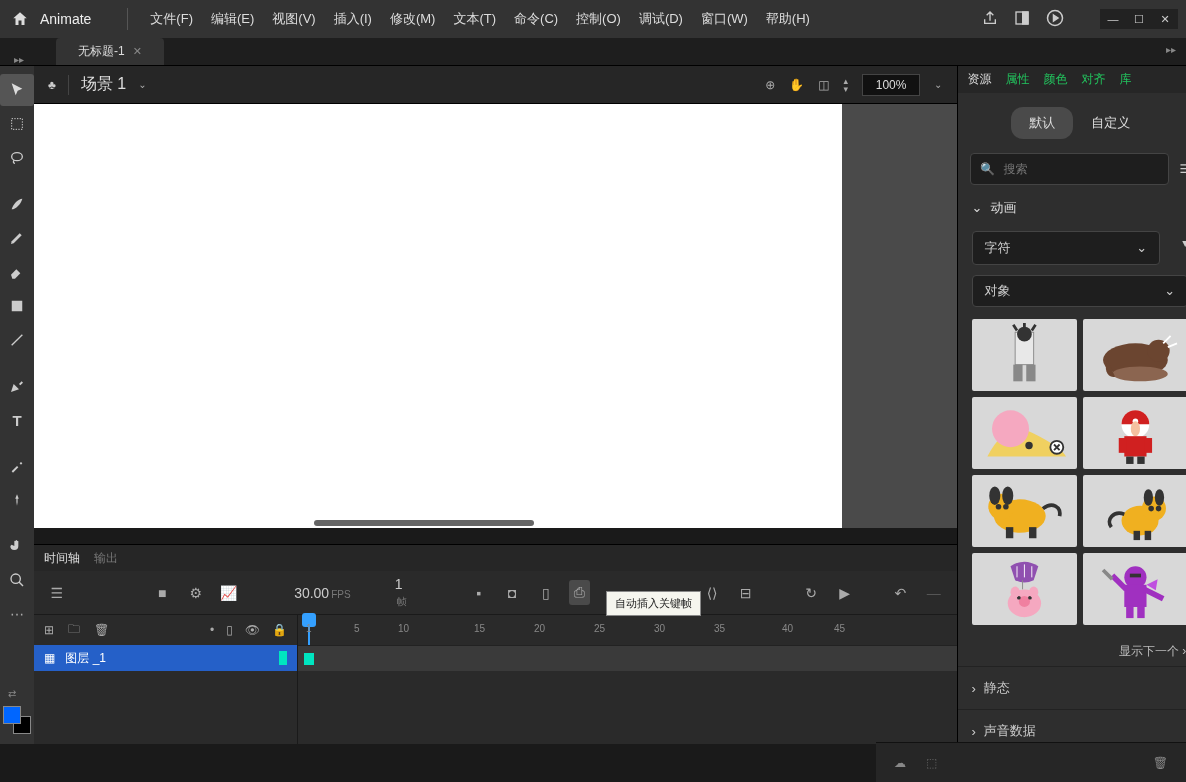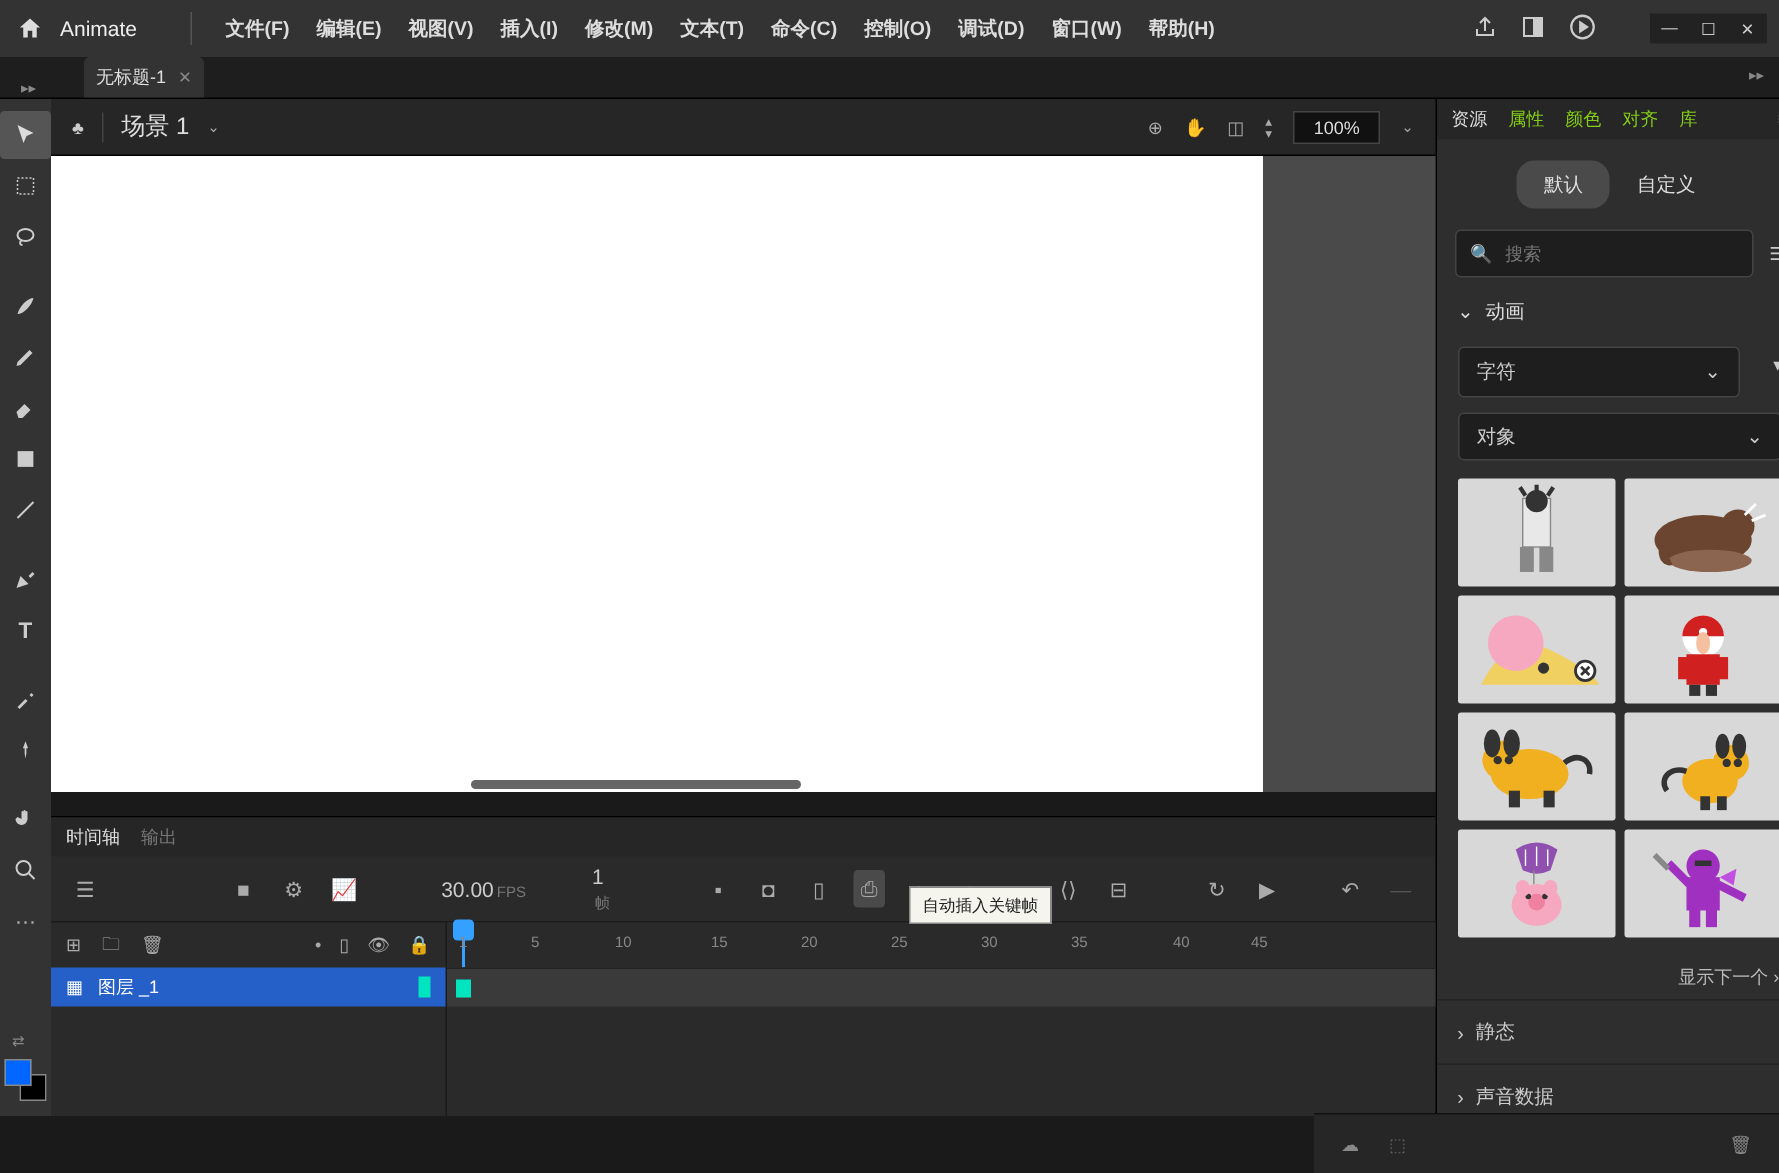--- a/index.html
+++ b/index.html
@@ -1,27 +1,27 @@
 <!DOCTYPE html>
 <html><head>
 <meta charset="utf-8">
 <style>
 * { margin: 0; padding: 0; box-sizing: border-box; font-family: "Microsoft YaHei", Arial, sans-serif; }
 body { background: #1a1a1a; color: #ccc; font-size: 12px; width: 1186px; height: 782px; overflow: hidden; position: relative; }
 .titlebar { height: 38px; background: #333; display: flex; align-items: center; padding: 0 8px; }
 .home-btn { width: 24px; height: 24px; display: flex; align-items: center; justify-content: center; margin-right: 8px; color: #ccc; }
 .app-name { color: #eee; font-size: 14px; margin-right: 36px; }
-.menu { display: flex; gap: 2px; font-weight: bold; }
+.menu { display: flex; gap: 2px; }
 .menu-item { padding: 4px 8px; color: #ddd; font-size: 13px; cursor: pointer; }
 .titlebar-right { margin-left: auto; display: flex; gap: 16px; align-items: center; }
 .win-controls { display: flex; gap: 0; margin-left: 20px; background:#222; height:20px; }
 .win-btn { width: 26px; height: 20px; display: flex; align-items: center; justify-content: center; color: #ccc; font-size: 11px; }
 .doc-tabs { height: 28px; background: #1e1e1e; display: flex; align-items: flex-end; padding-left: 56px; border-bottom: 1px solid #000; }
 .doc-tabs .collapse { position: absolute; left: 14px; color: #888; font-size: 10px; }
-.doc-tab { background: #333; padding: 5px 8px; font-size: 12px; color: #ddd; display: flex; align-items: center; gap: 8px; border-top-left-radius: 4px; border-top-right-radius: 4px; }
+.doc-tab { background: #333; padding: 5px 22px; font-size: 12px; color: #ddd; display: flex; align-items: center; gap: 8px; border-top-left-radius: 4px; border-top-right-radius: 4px; }
 .doc-tab .close { color: #888; font-size: 11px; }
 .main-row { display: flex; height: 678px; }
 .left-rail { width: 12px; background: #2a2a2a; }
 .toolbar { width: 42px; background: #333; display: flex; flex-direction: column; align-items: center; padding-top: 8px; gap: 2px; }
 .tool { width: 34px; height: 32px; display: flex; align-items: center; justify-content: center; color: #ccc; font-size: 16px; border-radius: 3px; }
 .tool.active { background: #555; }
 .tool-sep { height: 10px; }
 .color-swatches { margin-top: auto; margin-bottom: 10px; display: flex; flex-direction: column; gap: 4px; align-items: center; }
 .swatch-pair { position: relative; width: 28px; height: 28px; }
 .swatch-back { position: absolute; right: 0; bottom: 0; width: 18px; height: 18px; border: 1px solid #888; background: #000; }
@@ -53,21 +53,21 @@
 .frames-col { flex: 1; position: relative; }
 .ruler { height: 30px; position: relative; background: #2a2a2a; }
 .ruler-tick { position: absolute; top: 8px; font-size: 10px; color: #888; }
 .playhead { position: absolute; top: 0; width: 2px; height: 100%; background: #34a0ff; }
 .playhead-head { position: absolute; top: -2px; left: -6px; width: 14px; height: 14px; background: #34a0ff; border-radius: 3px; }
 .frame-row { height: 26px; background: #3a3a3a; position: relative; border-top: 1px solid #222; }
 .keyframe { position: absolute; top: 7px; width: 10px; height: 12px; background: #00e5c0; }
 .tooltip { position: absolute; background: #f5f5ee; color: #222; font-size: 11px; padding: 4px 8px; border: 1px solid #888; z-index: 100; }
 .right-panel { width: 300px; background: #2e2e2e; display: flex; flex-direction: column; border-left: 1px solid #000; }
 .rp-tabs { height: 28px; display: flex; align-items: center; padding: 0 10px; gap: 14px; background: #262626; font-size: 12px; }
-.rp-tab { color: #84cc16; }
+.rp-tab { color: #22c55e; }
 .rp-tab.active { color: #ddd; }
 .rp-tabs .menudots { margin-left: auto; color: #888; }
 .rp-subtabs { display: flex; justify-content: center; gap: 0; padding: 14px 0; }
 .rp-subtab { padding: 7px 18px; color: #ddd; font-size: 13px; border-radius: 4px; }
 .rp-subtab.active { background: #4a4a4a; border-radius: 12px; }
 .rp-search-row { display: flex; gap: 10px; padding: 0 12px; align-items: center; }
 .rp-search { flex: 1; background: #1e1e1e; border: 1px solid #444; border-radius: 4px; height: 32px; display: flex; align-items: center; padding: 0 10px; gap: 8px; color: #888; }
 .rp-search input { background: transparent; border: none; color: #ccc; font-size: 12px; outline: none; flex: 1; }
 .rp-section { padding: 14px 14px 4px; }
 .rp-sec-head { display: flex; align-items: center; gap: 8px; color: #ddd; font-size: 13px; cursor: pointer; }
@@ -290,21 +290,21 @@
             <span style="margin-left:auto;width:8px;height:14px;background:#00e5c0"></span>
           </div>
         </div>
         <div class="frames-col">
           <div class="ruler">
             <div class="playhead" style="left:10px">
                 <div class="playhead-head"></div>
               </div>
             <span class="ruler-tick" style="left:8px">1</span>
             <span class="ruler-tick" style="left:56px">5</span>
-            <span class="ruler-tick" style="left:112px">10</span>
+            <span class="ruler-tick" style="left:100px">10</span>
             <span class="ruler-tick" style="left:176px">15</span>
             <span class="ruler-tick" style="left:236px">20</span>
             <span class="ruler-tick" style="left:296px">25</span>
             <span class="ruler-tick" style="left:356px">30</span>
             <span class="ruler-tick" style="left:416px">35</span>
             <span class="ruler-tick" style="left:484px">40</span>
             <span class="ruler-tick" style="left:536px">45</span>
           </div>
           <div class="frame-row">
             <div class="keyframe" style="left:6px"></div>

